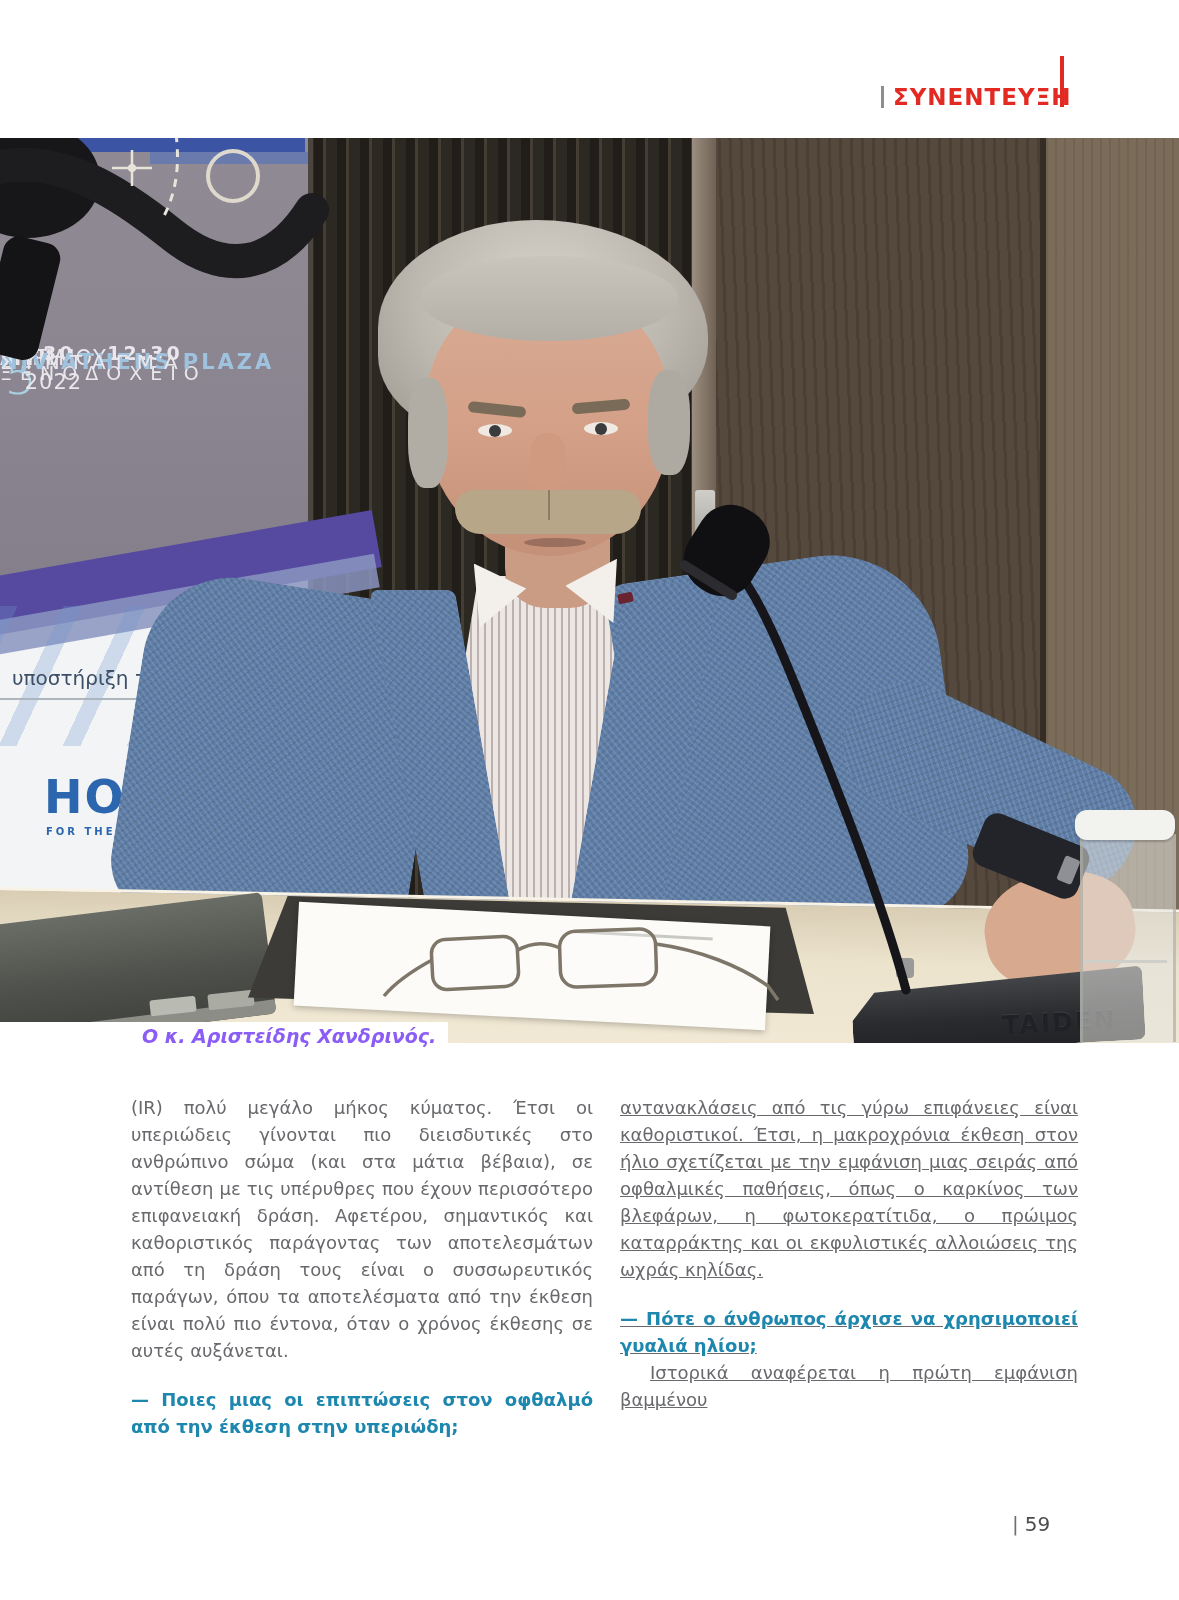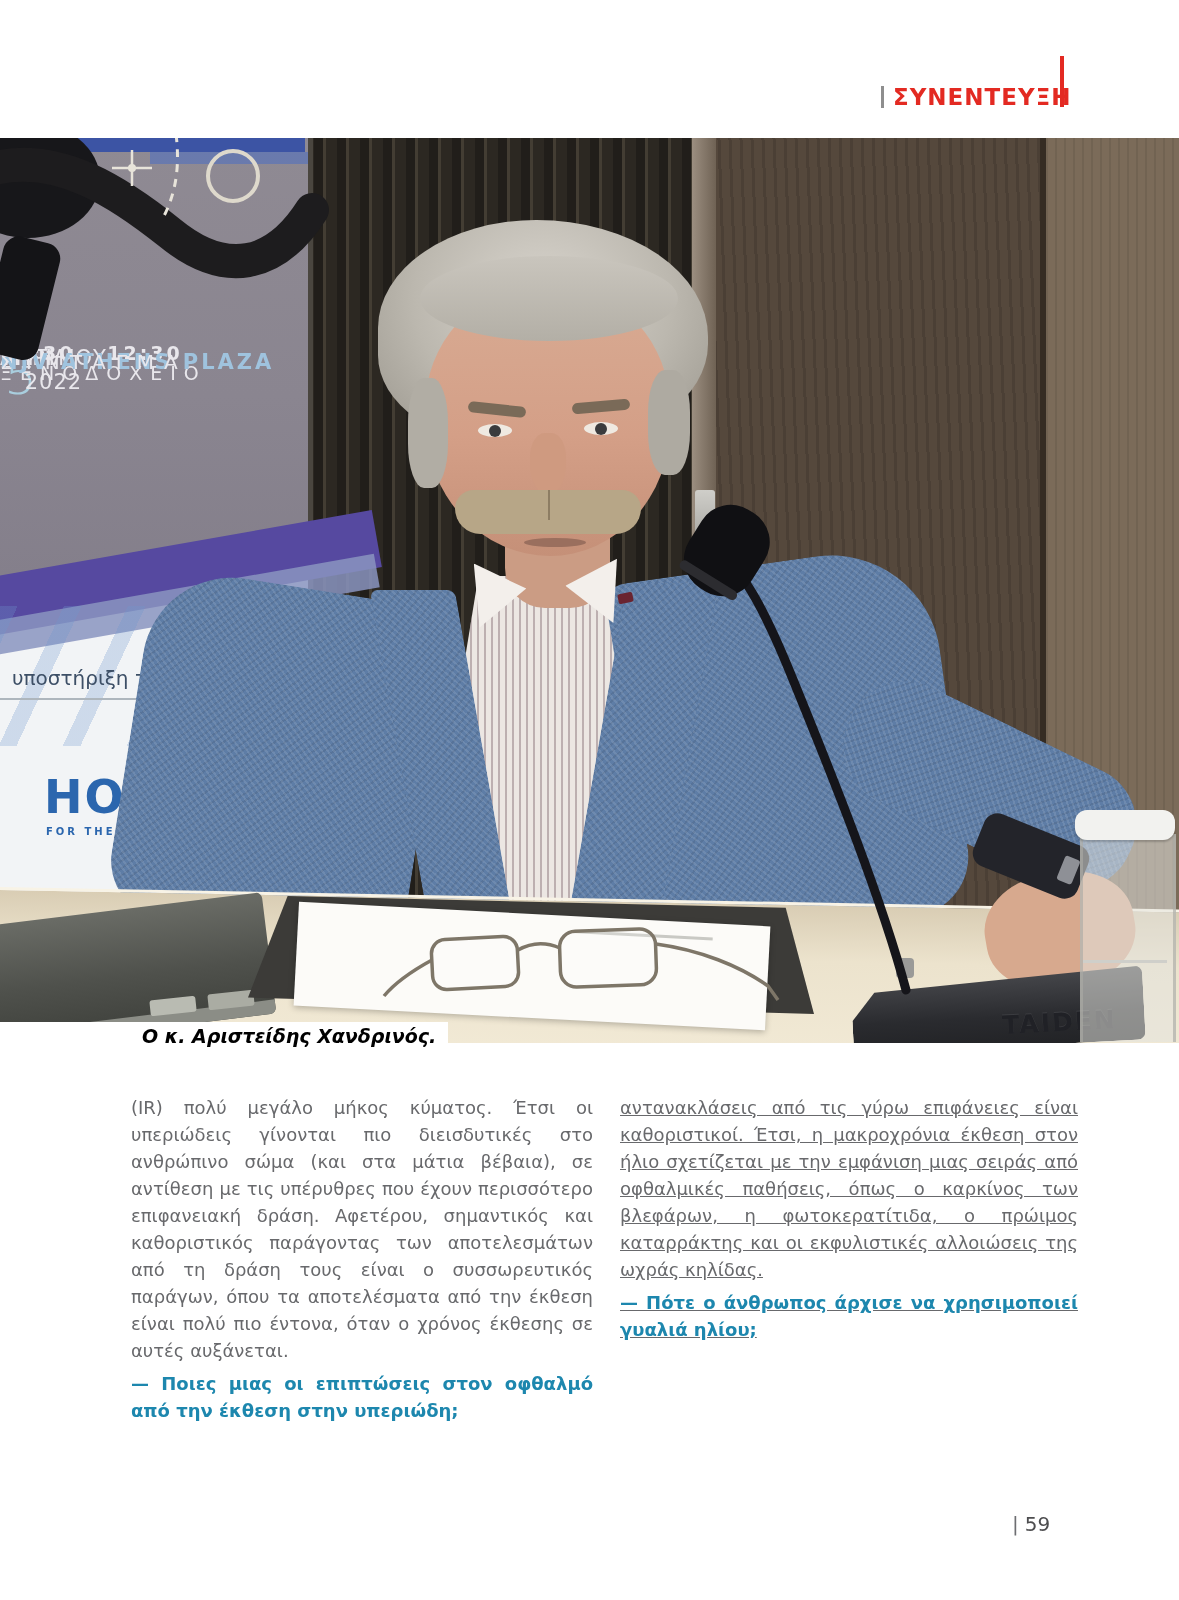--- a/index.html
+++ b/index.html
@@ -117,28 +117,28 @@
   .glass{left:1075px;top:672px;width:100px;height:233px;z-index:35;}
   .glass-lid{left:0;top:0;width:100px;height:30px;background:#f2f2ef;border-radius:12px;box-shadow:0 2px 2px rgba(0,0,0,0.2);}
   .glass-body{left:5px;top:24px;width:90px;height:208px;background:rgba(228,228,223,0.55);
     border-left:3px solid rgba(170,170,165,0.65);border-right:3px solid rgba(170,170,165,0.65);}
   .glass-water{left:8px;top:150px;width:84px;height:3px;background:#cfcfca;}
 
   .overlay-svg{left:0;top:0;width:1179px;height:905px;z-index:40;pointer-events:none;}
 
   
   .caption{left:0;top:1022px;width:448px;height:30px;background:#ffffff;z-index:50;}
-  .caption span{position:absolute;left:142px;top:3px;font-size:19px;font-style:italic;font-weight:600;color:#000000;}
+  .caption span{position:absolute;left:142px;top:3px;font-size:19px;font-style:italic;font-weight:600;color:#8b5cf6;}
 
   
   .col{position:absolute;top:1094px;text-align:justify;color:#68696c;font-size:18px;line-height:27px;}
   .col-left{left:131px;width:462px;}
   .col-right{left:620px;width:458px;text-decoration:underline;}
   .col p{margin:0;}
-  .col p.q{color:#1d87ae;font-weight:700;margin-top:6px;}
+  .col p.q{color:#1d87ae;font-weight:700;margin-top:22px;}
   .col p.indent{text-indent:30px;}
 
   
   .footer{left:1012px;top:1512px;font-size:20px;color:#4d4d4f;}
   .footer .pipe{color:#6d6e71;font-weight:400;padding-right:6px;}
 </style>
 </head>
 <body>
 
 <div class="page">
@@ -255,19 +255,20 @@
     <span>Ο κ. Αριστείδης Χανδρινός.</span>
   </div>
 
   <div class="col col-left">
     <p>(IR) πολύ μεγάλο μήκος κύματος. Έτσι οι υπεριώδεις γίνονται πιο διεισδυτικές στο ανθρώπινο σώμα (και στα μάτια βέβαια), σε αντίθεση με τις υπέρυθρες που έχουν περισσότερο επιφανειακή δράση. Αφετέρου, σημαντικός και καθοριστικός παράγοντας των αποτελεσμάτων από τη δράση τους είναι ο συσσωρευτικός παράγων, όπου τα αποτελέσματα από την έκθεση είναι πολύ πιο έντονα, όταν ο χρόνος έκθεσης σε αυτές αυξάνεται.</p>
     <p class="q">— Ποιες μιας οι επιπτώσεις στον οφθαλμό από την έκθεση στην υπεριώδη;</p>
   </div>
   <div class="col col-right">
     <p>αντανακλάσεις από τις γύρω επιφάνειες είναι καθοριστικοί. Έτσι, η μακροχρόνια έκθεση στον ήλιο σχετίζεται με την εμφάνιση μιας σειράς από οφθαλμικές παθήσεις, όπως ο καρκίνος των βλεφάρων, η φωτοκερατίτιδα, ο πρώιμος καταρράκτης και οι εκφυλιστικές αλλοιώσεις της ωχράς κηλίδας.</p>
     <p class="q">— Πότε ο άνθρωπος άρχισε να χρησιμοποιεί γυαλιά ηλίου;</p>
+    <p class="indent">Ιστορικά αναφέρεται η πρώτη εμφάνιση βαμμένου</p>
   </div>
 
   <div class="abs footer">
     <span class="pipe">|</span><span>59</span>
   </div>
 
 </div>
 
 </body></html>

